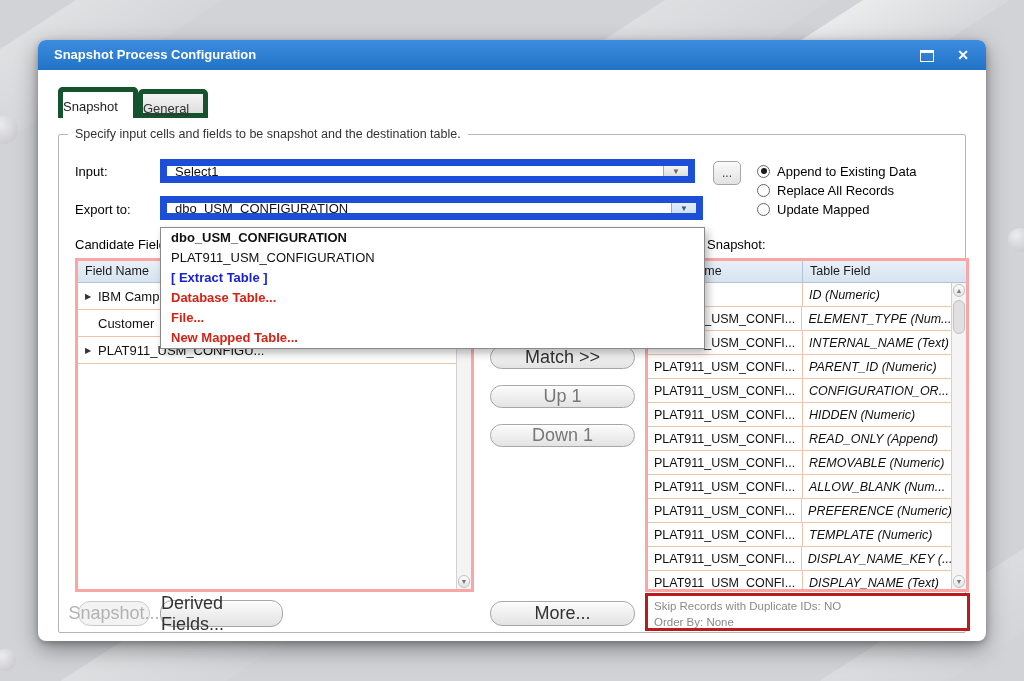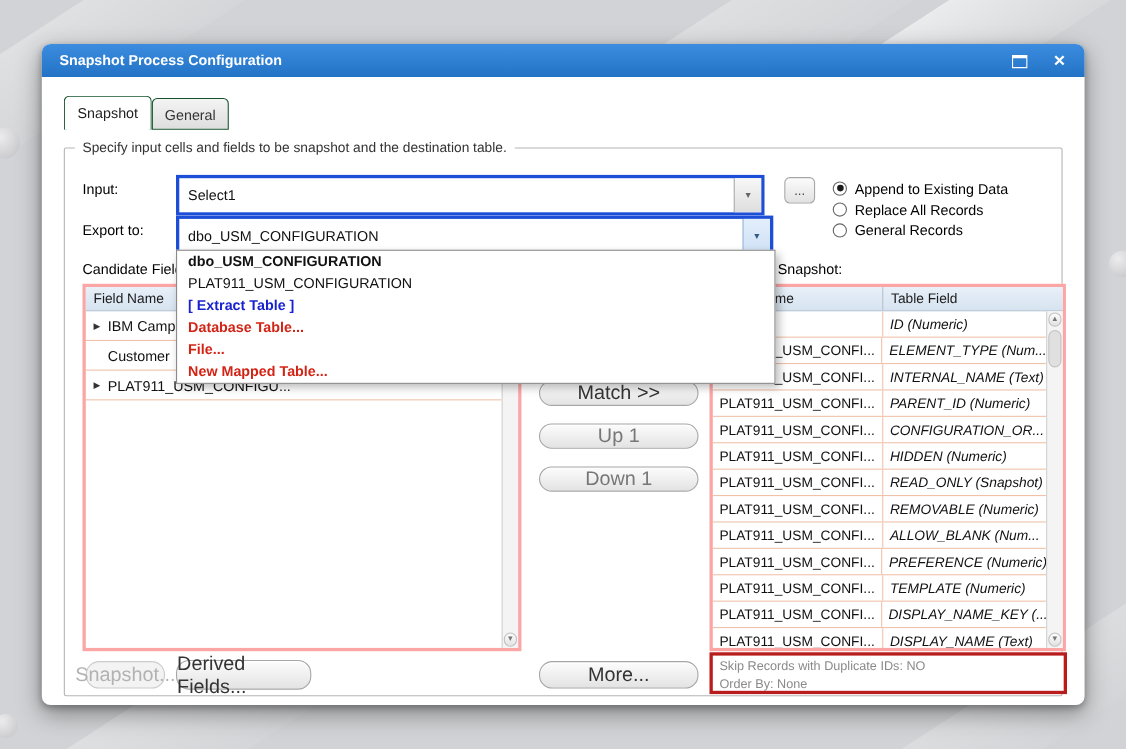--- a/index.html
+++ b/index.html
@@ -21,34 +21,34 @@
   
   .dialog{position:absolute;left:38px;top:40px;width:948px;height:601px;background:#ffffff;
           border-radius:8px;box-shadow:0 8px 22px rgba(0,0,0,.38),0 2px 6px rgba(0,0,0,.25);}
   .titlebar{position:absolute;left:0;top:0;width:948px;height:30px;border-radius:8px 8px 0 0;
             background:linear-gradient(#3c8de0,#2272c6);}
   .title-text{position:absolute;left:16px;top:0;line-height:30px;color:#fff;font-size:13px;font-weight:bold;}
   .win-max{position:absolute;right:52px;top:10px;width:12px;height:8px;border:1px solid #fff;border-top-width:3px;cursor:default;}
   .win-close{position:absolute;right:17px;top:0;line-height:30px;color:#fff;font-size:14px;font-weight:bold;cursor:default;}
 
   
-  .tab{position:absolute;height:29px;line-height:29px;text-align:center;font-size:13px;color:#222;
-       border:1px solid #14532d;border-radius:5px 5px 0 0;box-sizing:border-box;}
+  .tab{position:absolute;height:29px;line-height:29px;font-size:13px;color:#222;
+       border:5px solid #14532d;border-radius:5px 5px 0 0;box-sizing:border-box;}
   .tab.active{left:20px;top:47px;width:80px;height:31px;background:#fff;border-bottom:none;z-index:3;}
-  .tab.inactive{left:100px;top:49px;width:70px;background:linear-gradient(#f4f4f4,#dedede);color:#333;}
+  .tab.inactive{left:100px;top:49px;width:70px;background:linear-gradient(#f4f4f4,#dedede);color:#333;text-decoration:underline;}
 
   
   .groupbox{position:absolute;left:20px;top:94px;width:908px;height:499px;border:1px solid #b5b5b5;border-radius:2px;box-sizing:border-box;}
   .legend{position:absolute;left:30px;top:86px;height:16px;line-height:16px;background:#fff;padding:0 7px;
           font-size:12.5px;color:#333;z-index:2;white-space:nowrap;}
 
   .form-label{position:absolute;font-size:13px;color:#000;white-space:nowrap;}
 
   
-  .combo{position:absolute;height:37px;border:3px solid #1d4ed8;background:#fff;display:flex;align-items:stretch;box-sizing:border-box;}
+  .combo{position:absolute;height:24px;border:7px solid #1d4ed8;background:#fff;display:flex;align-items:stretch;box-sizing:border-box;}
   .combo .val{flex:1;display:flex;align-items:center;padding-left:8px;font-size:13px;color:#111;overflow:hidden;white-space:nowrap;}
   .combo .arrowbtn{width:24px;border-left:1px solid #a8a8a8;background:linear-gradient(#f7f7f7,#dedede);
                    display:flex;align-items:center;justify-content:center;font-size:8px;color:#666;}
   .combo .arrowbtn.open{background:linear-gradient(#e3eefb,#cfe1f5);border-left-color:#8aaed6;color:#335a85;}
 
   .browse-btn{position:absolute;left:675px;top:121px;width:28px;height:24px;border:1px solid #a6a6a6;border-radius:5px;
               background:linear-gradient(#fbfbfb,#e2e2e2);font-size:12px;color:#444;display:flex;align-items:center;justify-content:center;box-sizing:border-box;}
 
   
   .radio-row{position:absolute;left:719px;display:flex;align-items:center;height:16px;cursor:default;}
@@ -135,21 +135,21 @@
           <span class="dot"></span>
         </span>
       <span class="radio-label">Append to Existing Data</span>
     </div>
     <div class="radio-row" style="top:142px;">
       <span class="radio-circle"></span>
       <span class="radio-label">Replace All Records</span>
     </div>
     <div class="radio-row" style="top:161px;">
       <span class="radio-circle"></span>
-      <span class="radio-label">General Records</span>
+      <span class="radio-label">Update Mapped</span>
     </div>
 
     <span class="form-label" style="left:37px;top:162px;">Export to:</span>
     <div class="combo" style="left:122px;top:156px;width:543px;">
       <span class="val">dbo_USM_CONFIGURATION</span>
       <span class="arrowbtn open">▼</span>
     </div>
 
     <span class="form-label" style="left:37px;top:197px;">Candidate Fields:</span>
     <span class="form-label" style="left:669px;top:197px;">Snapshot:</span>
@@ -207,21 +207,21 @@
         <div class="rrow">
             <span class="c1">PLAT911_USM_CONFI...</span>
             <span class="c2">CONFIGURATION_OR...</span>
           </div>
         <div class="rrow">
             <span class="c1">PLAT911_USM_CONFI...</span>
             <span class="c2">HIDDEN (Numeric)</span>
           </div>
         <div class="rrow">
             <span class="c1">PLAT911_USM_CONFI...</span>
-            <span class="c2">READ_ONLY (Snapshot)</span>
+            <span class="c2">READ_ONLY (Append)</span>
           </div>
         <div class="rrow">
             <span class="c1">PLAT911_USM_CONFI...</span>
             <span class="c2">REMOVABLE (Numeric)</span>
           </div>
         <div class="rrow">
             <span class="c1">PLAT911_USM_CONFI...</span>
             <span class="c2">ALLOW_BLANK (Num...</span>
           </div>
         <div class="rrow">

